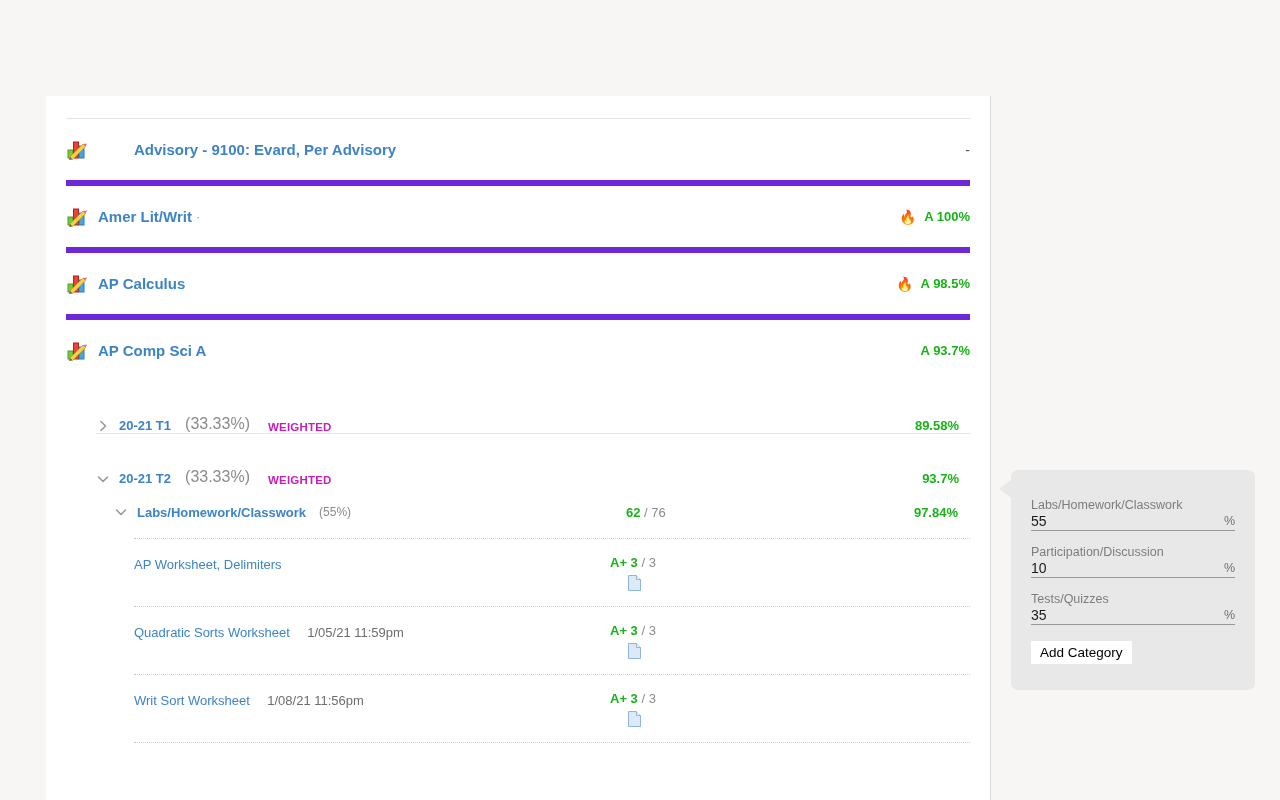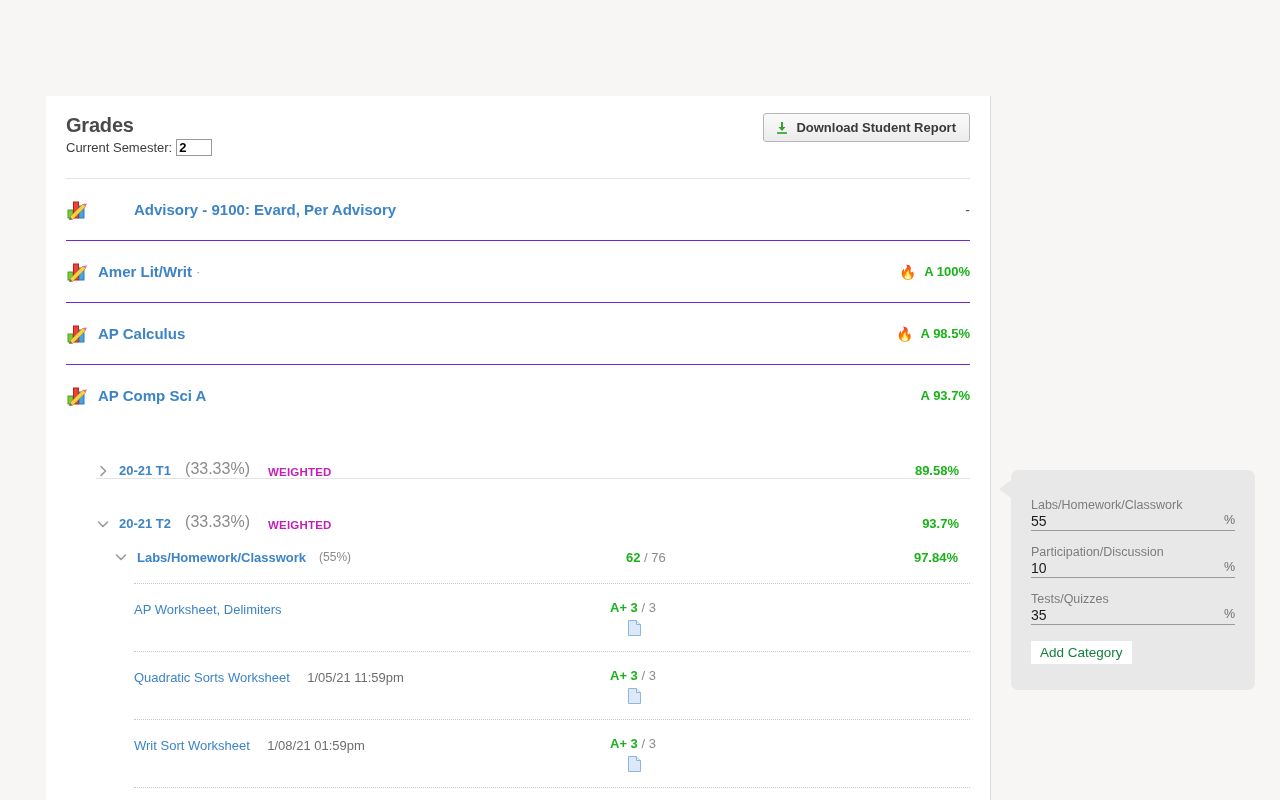--- a/index.html
+++ b/index.html
@@ -75,21 +75,21 @@
   }
   .dl-icon { width: 14px; height: 14px; display: block; }
 
   
   .courses { margin-top: 22px; }
 
   .course-row {
     display: flex;
     align-items: center;
     height: 61px;
-    border-top: 1px solid #6d28d9;
+    border-top: 6px solid #6d28d9;
     position: relative;
   }
   .course-row:first-child { border-top: 1px solid #e4e4e4; gap: 36px; }
 
   .course-icon { width: 22px; height: 22px; margin-right: 10px; flex: 0 0 auto; }
 
   .course-name {
     font-size: 15px;
     font-weight: bold;
     color: #3d84c6;
@@ -246,21 +246,21 @@
     border-right: 12px solid #e8e8e8;
   }
   .pop-field { margin-bottom: 14px; }
   .pop-label {
     font-size: 12.5px;
     color: #7d7d7d;
     margin-bottom: 1px;
   }
   .pop-input-row {
     display: flex;
-    align-items: flex-start;
+    align-items: center;
     justify-content: space-between;
     border-bottom: 1px solid #9a9a9a;
     padding-bottom: 1px;
   }
   .pop-value {
     font-size: 14px;
     color: #1a1a1a;
     background: transparent;
     border: none;
     outline: none;
@@ -269,51 +269,34 @@
     width: 150px;
   }
   .pop-pct { font-size: 12.5px; color: #6f6f6f; }
 
   .add-category-btn {
     display: inline-block;
     background: #ffffff;
     border: none;
     font-family: "Liberation Sans", sans-serif;
     font-size: 13.5px;
-    color: #15803d;
+    color: #000000;
     padding: 4px 9px;
     cursor: pointer;
     margin-top: 2px;
   }
 </style>
 </head>
 <body>
 
 <div id="app">
 
   <div class="panel">
     <div class="panel-inner">
 
-      <div class="header-row">
-        <div class="page-title">Grades</div>
-        <div class="semester-line">
-          <span>Current Semester:</span>
-          <input class="semester-input" value="2" style="">
-        </div>
-
-        <div class="download-btn">
-          <span class="dl-icon">
-            <svg viewBox="0 0 14 14" width="14" height="14">
-              <path d="M6 1h2v5h2.5L7 10 3.5 6H6z" fill="#3a9e32"></path>
-              <rect x="2" y="11" width="10" height="2" rx="0.5" fill="#4caf50"></rect>
-            </svg>
-          </span>
-          <span>Download Student Report</span>
-        </div>
-      </div>
 
       <div class="courses">
 
         <div class="course-row">
           <span class="course-icon">
             <svg viewBox="0 0 22 22" width="22" height="22">
               <rect x="2" y="11" width="5" height="8" fill="#7ac943" stroke="#4e9e1f" stroke-width="1"></rect>
               <rect x="7.5" y="3" width="5" height="16" fill="#ef4136" stroke="#b32318" stroke-width="1"></rect>
               <rect x="13" y="7" width="5" height="12" fill="#4aa3df" stroke="#2a7bb5" stroke-width="1"></rect>
               <path d="M4 18 L17 5 L19.5 7.5 L6.5 20.5 Z" fill="#f7d046" stroke="#c9a21a" stroke-width="0.8"></path>
@@ -449,21 +432,21 @@
                     <svg viewBox="0 0 13 16" width="13" height="16">
                       <path d="M0.5 0.5 H8.5 L12.5 4.5 V15.5 H0.5 Z" fill="#dce9f7" stroke="#8fb5dd" stroke-width="1"></path>
                       <path d="M8.5 0.5 V4.5 H12.5" fill="#eef4fc" stroke="#8fb5dd" stroke-width="1"></path>
                     </svg>
                   </span>
                 </span>
               </div>
 
               <div class="assign-row">
                 <span class="assign-name">Writ Sort Worksheet</span>
-                <span class="assign-due">1/08/21 01:59pm</span>
+                <span class="assign-due">1/08/21 11:56pm</span>
                 <span class="assign-score"><b>A+ 3</b><span> / </span><span>3</span></span>
                 <span class="assign-doc">
                   <span class="doc-icon">
                     <svg viewBox="0 0 13 16" width="13" height="16">
                       <path d="M0.5 0.5 H8.5 L12.5 4.5 V15.5 H0.5 Z" fill="#dce9f7" stroke="#8fb5dd" stroke-width="1"></path>
                       <path d="M8.5 0.5 V4.5 H12.5" fill="#eef4fc" stroke="#8fb5dd" stroke-width="1"></path>
                     </svg>
                   </span>
                 </span>
               </div>

